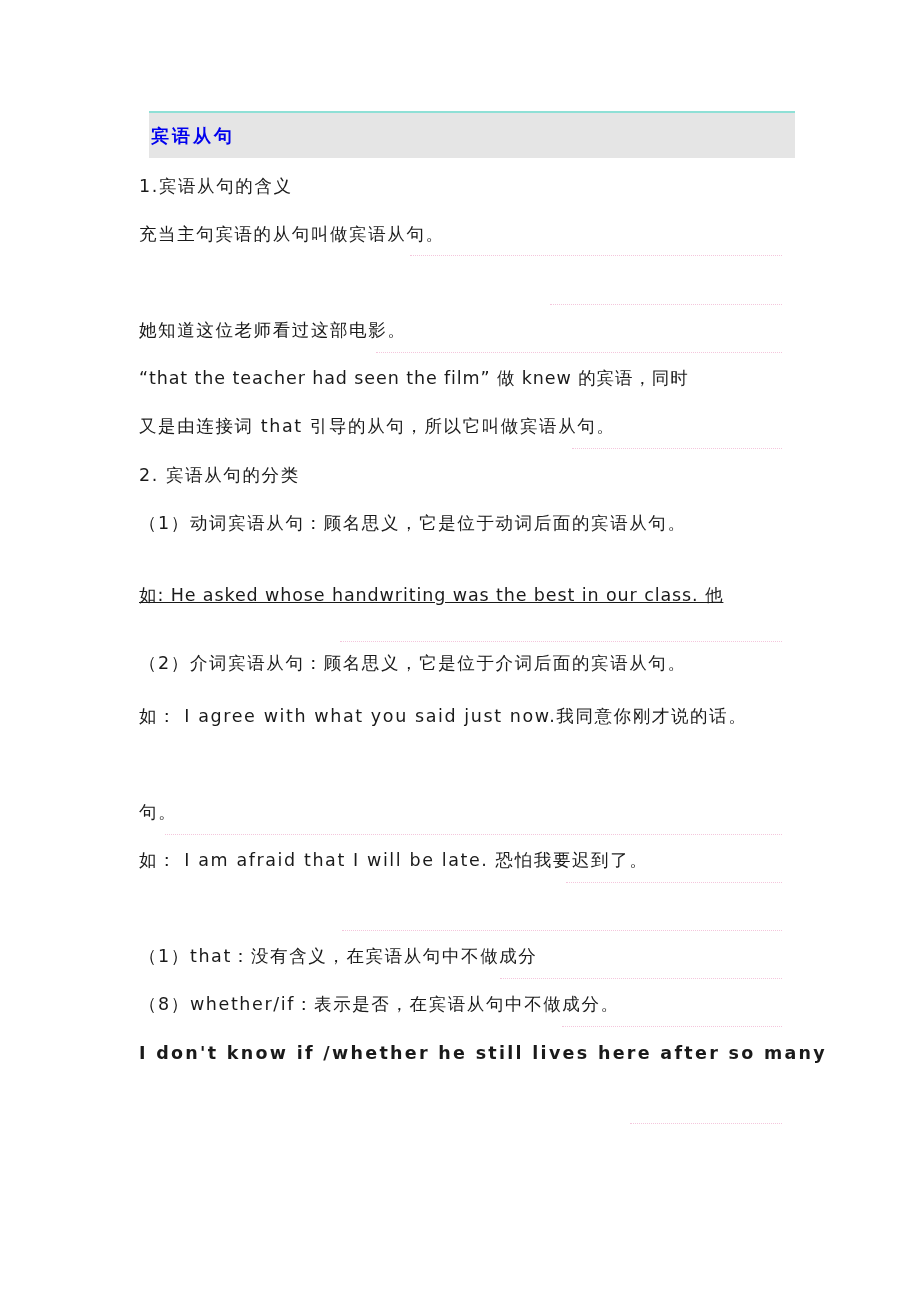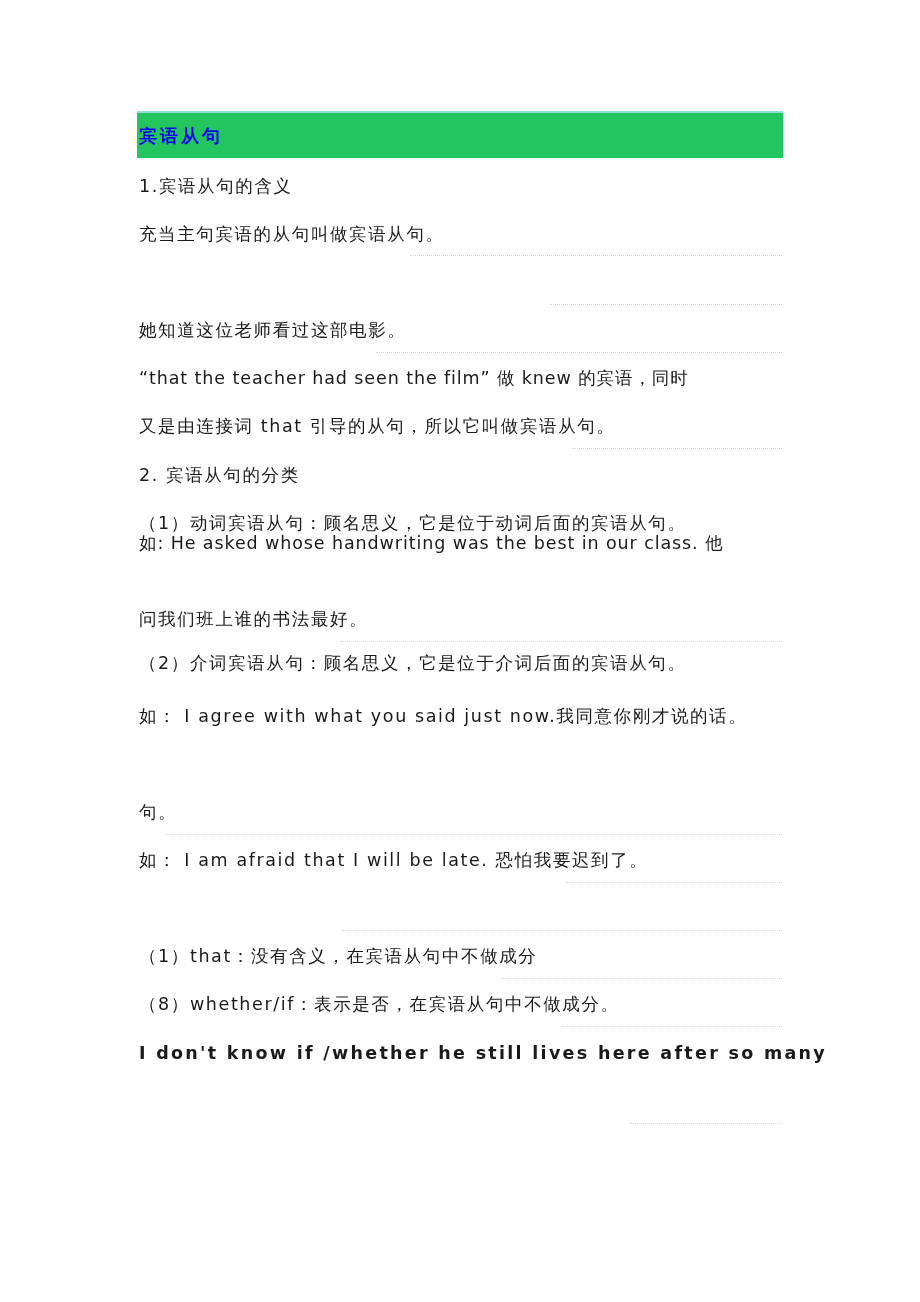--- a/index.html
+++ b/index.html
@@ -17,25 +17,25 @@
     }
     .page {
       position: absolute;
       left: 0;
       top: 0;
       width: 920px;
       height: 1302px;
     }
     .title-band {
       position: absolute;
-      left: 137px;
+      left: 149px;
       top: 111px;
       width: 646px;
       height: 47px;
-      background: #22c55e;
+      background: #e5e5e5;
       border-top: 2px solid #8fe0d6;
       box-sizing: border-box;
     }
     .title-text {
       position: absolute;
       left: 2px;
       top: 11px;
       font-size: 18px;
       font-weight: bold;
       color: #0000ee;
@@ -82,23 +82,22 @@
 
   <div class="line tight" style="top:363px;"> “that the teacher had seen the film” 做  knew  的宾语，同时</div>
 
   <div class="line" style="top:411px;">又是由连接词  that  引导的从句，所以它叫做宾语从句。</div>
   <div class="dots" style="left:572px; top:448px; width:210px;"></div>
 
   <div class="line" style="top:460px;">2. 宾语从句的分类</div>
 
   <div class="line" style="top:508px;">（1）动词宾语从句：顾名思义，它是位于动词后面的宾语从句。</div>
 
-  <div class="line tight" style="top:528px;">如: He asked whose handwriting was the best in our class. 他</div>
+  <div class="line tight" style="top:580px;text-decoration:underline;">如: He asked whose handwriting was the best in our class. 他</div>
 
-  <div class="line" style="top:604px;">问我们班上谁的书法最好。</div>
   <div class="dots" style="left:340px; top:641px; width:442px;"></div>
 
   <div class="line" style="top:648px;">（2）介词宾语从句：顾名思义，它是位于介词后面的宾语从句。</div>
 
   <div class="line" style="top:701px;">如： I agree with what you said just now.我同意你刚才说的话。</div>
 
 
   <div class="line" style="top:797px;">句。</div>
   <div class="dots" style="left:165px; top:834px; width:617px;"></div>
 

